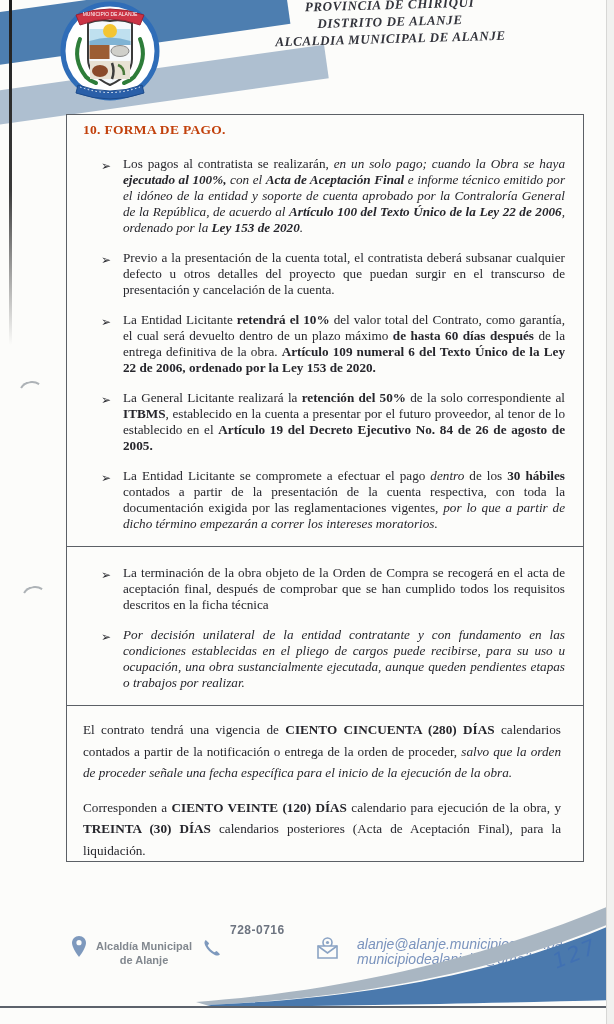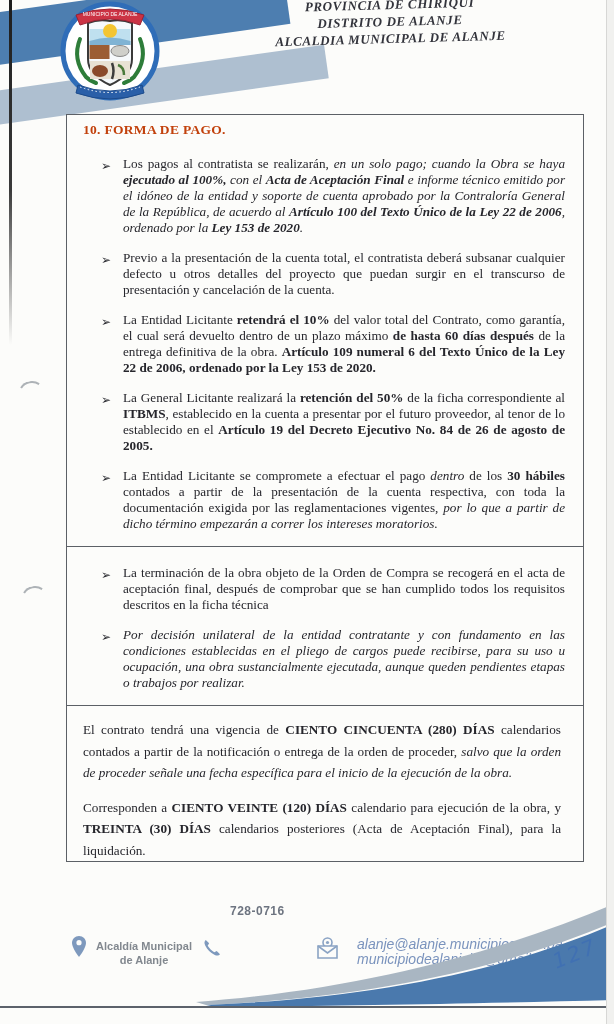--- a/index.html
+++ b/index.html
@@ -32,21 +32,21 @@
   .sec .para{font-size:13.2px;line-height:21.5px;text-align:justify;margin:13px 14px 0 16px;}
   .pad-b{height:12px;}
 
   
   .footer{position:absolute;left:0;top:0;width:614px;height:1024px;pointer-events:none;}
   .f-item{position:absolute;font-family:"Liberation Sans",sans-serif;}
   .f-pin{left:72px;top:936px;}
   .f-loc{left:90px;top:939px;width:108px;text-align:center;font-weight:bold;font-size:11px;
          line-height:14px;color:#82888f;white-space:pre-line;}
   .f-phone-ic{left:202px;top:939px;}
-  .f-phone{left:230px;top:904px;font-weight:bold;font-size:12px;color:#6d7480;letter-spacing:.5px;}
+  .f-phone{left:230px;top:923px;font-weight:bold;font-size:12px;color:#6d7480;letter-spacing:.5px;}
   .f-mail-ic{left:316px;top:937px;}
   .f-mails{left:357px;top:937px;width:230px;font-style:italic;font-size:14px;line-height:15px;color:#7a93bd;}
 
   
   .swoosh{position:absolute;left:0;top:888px;width:614px;height:136px;}
   .page-num{position:absolute;left:552px;top:942px;transform:rotate(-22deg);
             font-family:"DejaVu Sans",sans-serif;font-style:italic;font-size:21px;
             color:#3f6fb4;letter-spacing:2px;opacity:.85;}
   .bottom-line{position:absolute;left:0;top:1006px;width:614px;height:2px;background:#5c626b;}
 
@@ -112,21 +112,21 @@
         <li>
           <span class="marker">➢</span>
           <div class="rich"><span>Previo a la presentación de la cuenta total, el contratista deberá subsanar cualquier defecto u otros detalles del proyecto que puedan surgir en el transcurso de presentación y cancelación de la cuenta.</span></div>
         </li>
         <li>
           <span class="marker">➢</span>
           <div class="rich"><span>La Entidad Licitante </span><span class="b">retendrá el 10%</span><span> del valor total del Contrato, como garantía, el cual será devuelto dentro de un plazo máximo </span><span class="b">de hasta 60 días después</span><span> de la entrega definitiva de la obra. </span><span class="b">Artículo 109 numeral 6 del Texto Único de la Ley 22 de 2006, ordenado por la Ley 153 de 2020.</span></div>
         </li>
         <li>
           <span class="marker">➢</span>
-          <div class="rich"><span>La General Licitante realizará la </span><span class="b">retención del 50%</span><span> de la ficha correspondiente al </span><span class="b">ITBMS</span><span>, establecido en la cuenta a presentar por el futuro proveedor, al tenor de lo establecido en el </span><span class="b">Artículo 19 del Decreto Ejecutivo No. 84 de 26 de agosto de 2005.</span></div>
+          <div class="rich"><span>La General Licitante realizará la </span><span class="b">retención del 50%</span><span> de la solo correspondiente al </span><span class="b">ITBMS</span><span>, establecido en la cuenta a presentar por el futuro proveedor, al tenor de lo establecido en el </span><span class="b">Artículo 19 del Decreto Ejecutivo No. 84 de 26 de agosto de 2005.</span></div>
         </li>
         <li>
           <span class="marker">➢</span>
           <div class="rich"><span>La Entidad Licitante se compromete a efectuar el pago </span><span class="i">dentro</span><span> de los </span><span class="b">30 hábiles</span><span> contados a partir de la presentación de la cuenta respectiva, con toda la documentación exigida por las reglamentaciones vigentes, </span><span class="i">por lo que a partir de dicho término empezarán a correr los intereses moratorios.</span></div>
         </li>
       </ul>
       <div class="pad-b"></div>
     </div>
 
     <div class="sec">

